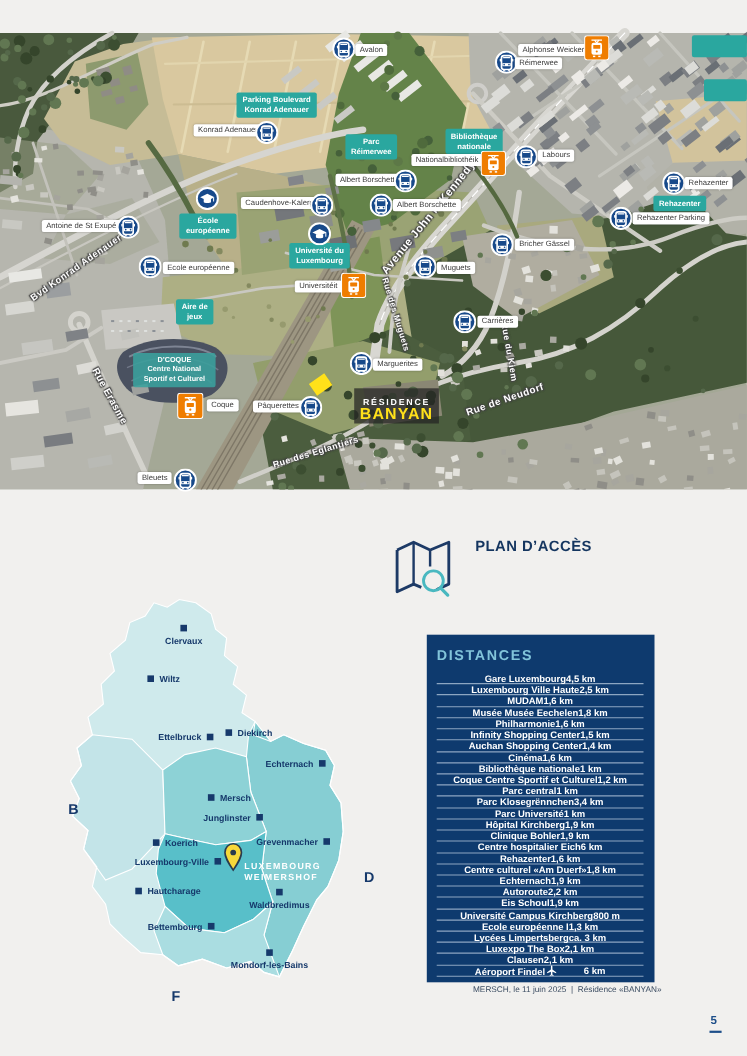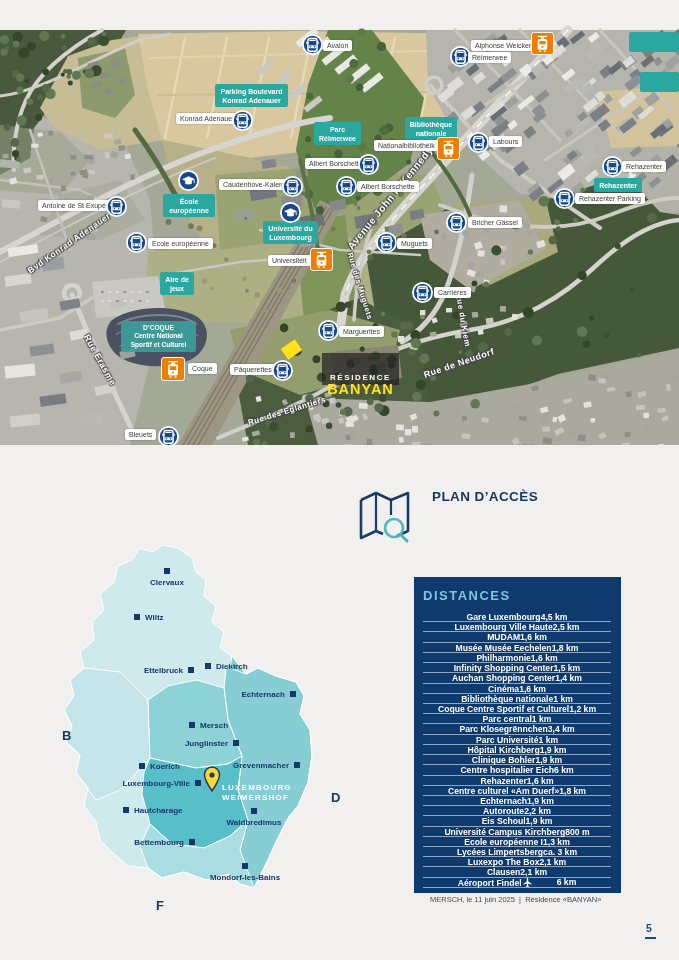--- a/index.html
+++ b/index.html
@@ -6,28 +6,28 @@
 #page { position:relative; width:679px; height:960px; }
 .ov { position:absolute; }
 .pill { position:absolute; background:#fff; color:#3a3a3a; padding:1.5px 4px; border-radius:2px;
   white-space:nowrap; box-shadow:0 0 2px rgba(0,0,0,.35); line-height:1.15; }
 .teal { position:absolute; background:#2aa79f; color:#fff; text-align:center; font-weight:bold;
   padding:2.5px 2px; border-radius:2px; line-height:1.3; }
 .dcoque { background:rgba(58,160,157,0.88); }
 .street { position:absolute; color:#fff; font-weight:bold; white-space:nowrap; letter-spacing:0.5px;
   text-shadow:0 0 2px #444,0 0 2px #444,1px 1px 1px #444,-1px -1px 1px #444; }
 .banyan { position:absolute; left:322px; top:353px; width:77px; height:32px; background:rgba(35,35,35,0.72);
-  text-align:center; padding-top:20px; }
+  text-align:center; padding-top:8px; }
 .b1 { color:#fff; font-size:8px; font-weight:bold; letter-spacing:1.6px; }
 .b2 { color:#ffe11a; font-size:14.5px; font-weight:bold; letter-spacing:1px; line-height:1.05; }
 #caption { position:absolute; top:449px; left:0; width:594px; text-align:center; font-size:7.5px; color:#4e4e4e; }
 #planicon { position:absolute; left:357px; top:488px; }
 #plantitle { position:absolute; left:432px; top:489px; font-size:13.5px; font-weight:bold; color:#14355f; letter-spacing:0.4px; }
 #planaddr { position:absolute; left:432px; top:508px; font-size:9.5px; color:#5d6e82; line-height:12px; }
-#dist { position:absolute; left:388px; top:577px; width:207px; height:316px; background:#0e3a6e; padding:11px 10px 0 9px;margin-left:26px; }
+#dist { position:absolute; left:388px; top:577px; width:207px; height:316px; background:#0e3a6e; padding:11px 10px 0 9px; }
 #dist h2 { color:#82c4da; font-size:13px; letter-spacing:1.5px; font-weight:bold; margin-bottom:9px; }
 .drow { display:flex; justify-content:center; color:#fff; font-size:8.6px; font-weight:bold;
   height:10.22px; line-height:10.2px; border-bottom:1px solid rgba(210,225,240,0.65); white-space:nowrap; }
 #luxmap { position:absolute; left:0; top:0; }
 .city { font-size:8px; font-weight:bold; fill:#16396b; font-family:"Liberation Sans",sans-serif; }
 .pinlbl { font-size:8px; font-weight:bold; fill:#fff; letter-spacing:1.2px; font-family:"Liberation Sans",sans-serif; }
 .cc { font-size:13px; font-weight:bold; fill:#16396b; font-family:"Liberation Sans",sans-serif; }
 #footer { position:absolute; top:895px; left:430px; font-size:7.5px; color:#3d4e63; }
 #pagenum { position:absolute; top:922px; left:646px; font-size:10.5px; font-weight:bold; color:#1d4e89; }
 #pagenumline { position:absolute; top:937px; left:645px; width:11px; height:2px; background:#1d4e89; }

